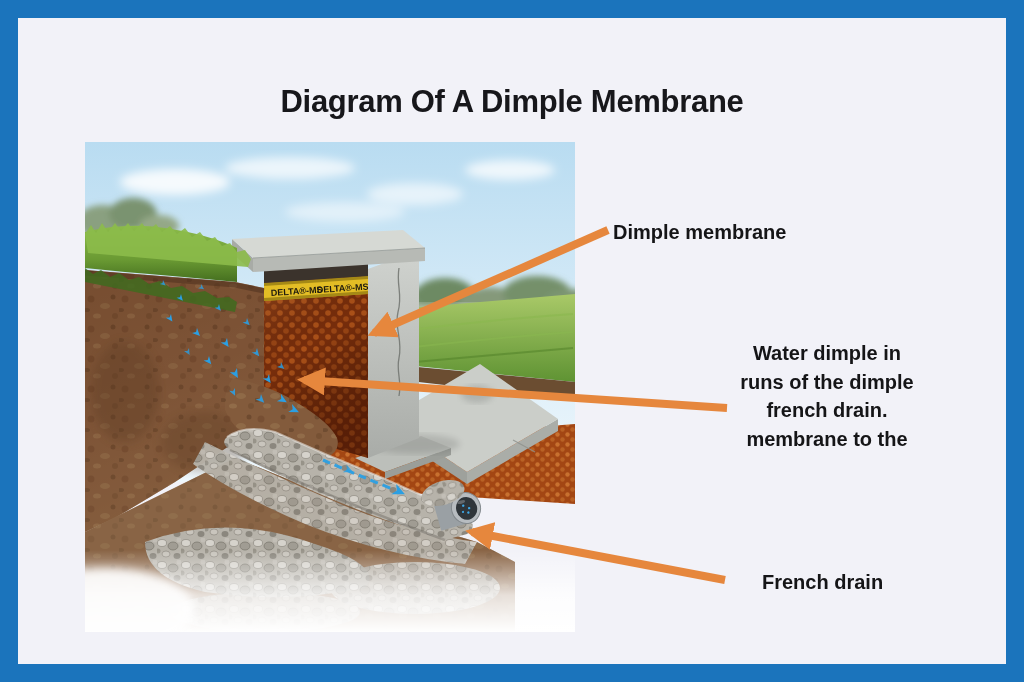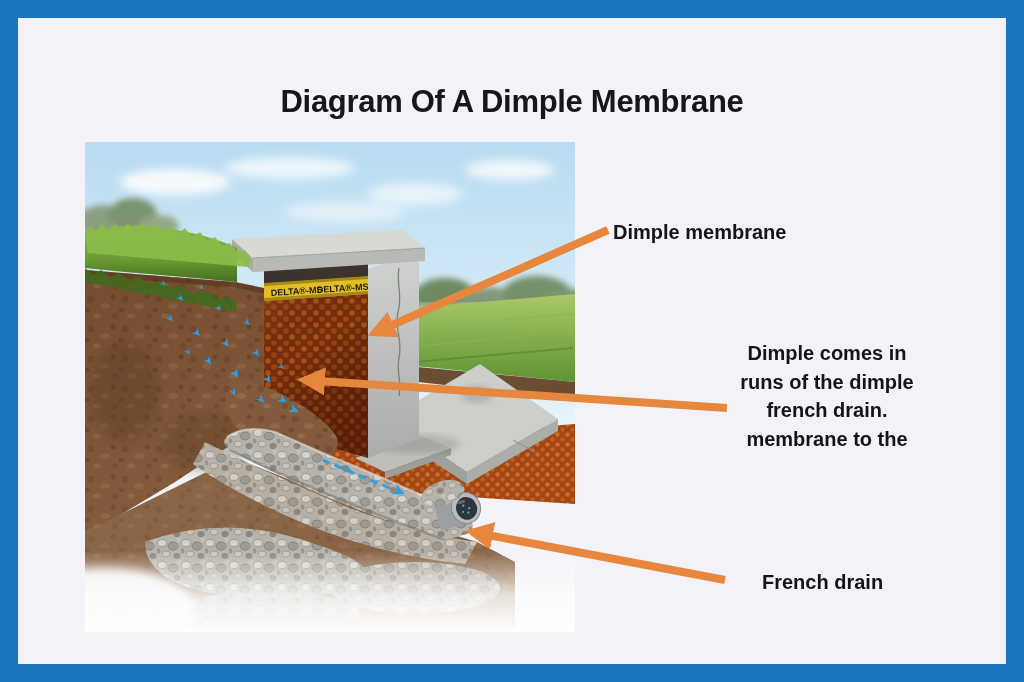--- a/index.html
+++ b/index.html
@@ -254,21 +254,21 @@
       </g>
 
       <rect x="0" y="408" width="490" height="82" fill="url(#fadeW)"></rect>
       <ellipse cx="20" cy="468" rx="90" ry="42" fill="#ffffff" opacity="0.9" filter="url(#blur5)"></ellipse>
     </svg>
   </div>
 
   <div class="label label-dimple">Dimple membrane</div>
 
   <div class="label label-water">
-    <div>Dimple comes in</div>
+    <div>Water dimple in</div>
     <div>runs of the dimple</div>
     <div>french drain.</div>
     <div>membrane to the</div>
   </div>
 
   <div class="label label-french">French drain</div>
 
   <svg class="arrows" viewBox="0 0 1024 682">
     <defs>
       <marker id="ah" viewBox="0 0 10 10" refX="7.5" refY="5" markerWidth="3.5" markerHeight="3.5" orient="auto">

